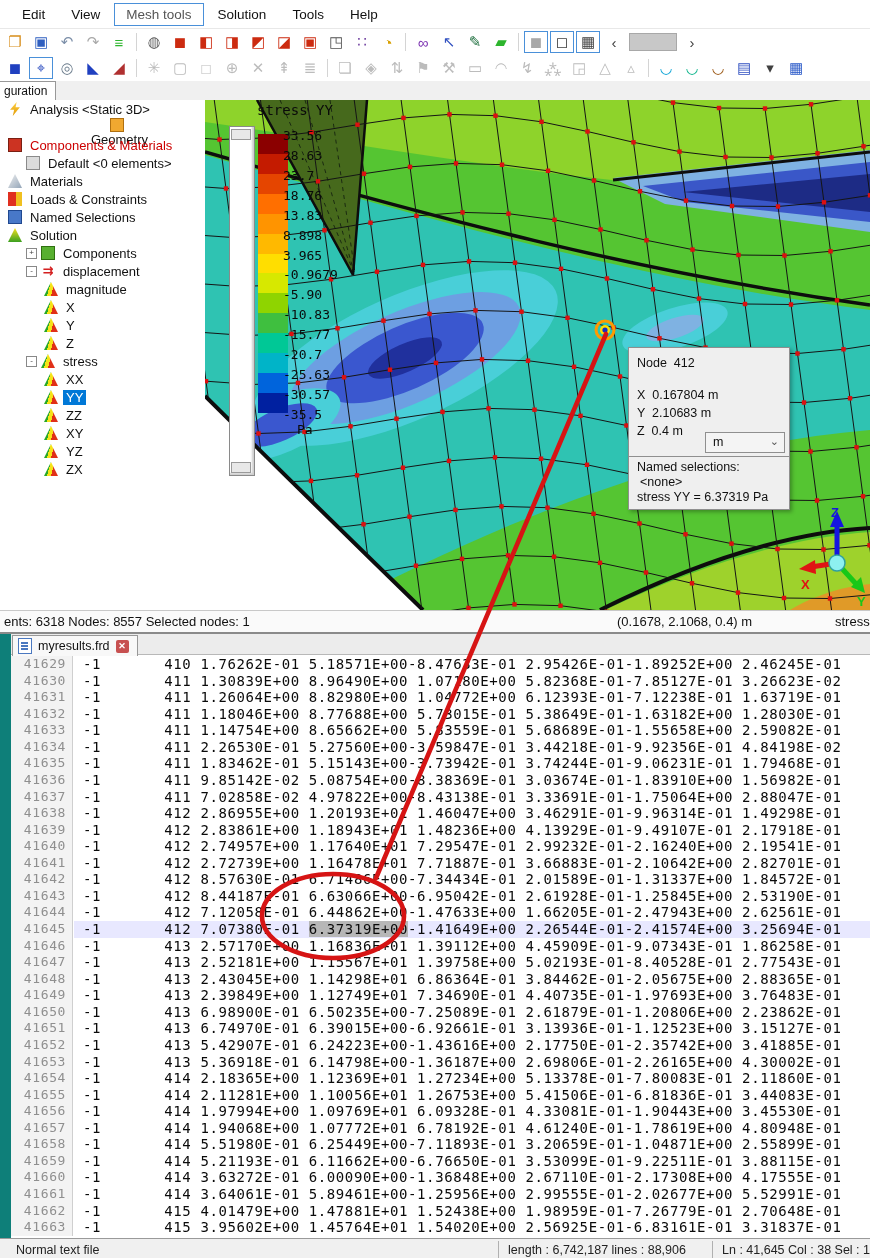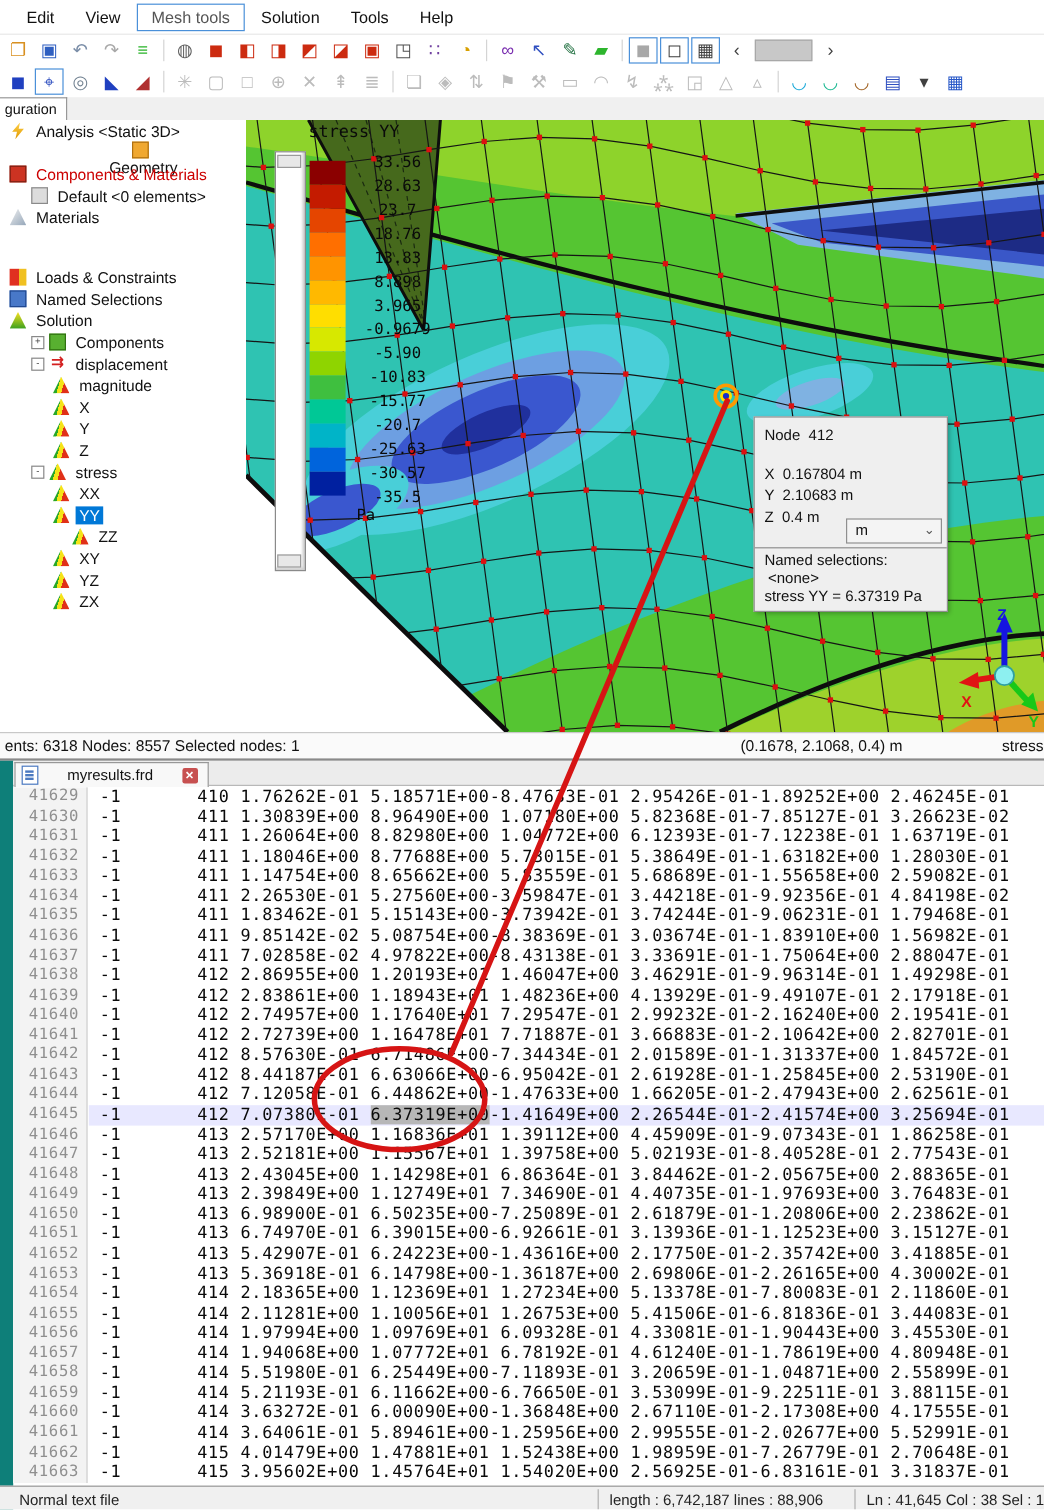--- a/index.html
+++ b/index.html
@@ -48,42 +48,42 @@
   
   .viewport{position:absolute;left:205px;top:100px;width:665px;height:510px;overflow:hidden;}
   
   .legend{position:absolute;left:20px;top:0px;width:145px;height:360px;pointer-events:none;}
   .legtitle{position:absolute;left:32px;top:2px;font:14px "DejaVu Sans Mono",monospace;color:#0a0a0a;}
   .legslider{position:absolute;left:4px;top:26px;width:24px;height:348px;background:#fff;
              border:1px solid #8a8a8a;box-shadow:inset -2px -2px 2px #cfcfcf, inset 2px 2px 2px #ffffff;}
   .legcap{position:absolute;left:1px;width:18px;height:9px;background:#e8e8e8;border:1px solid #9a9a9a;}
   .legbar{position:absolute;left:33px;top:34px;width:30px;}
   .legband{width:30px;height:19.93px;}
-  .leglabels{position:absolute;left:79px;top:26px;text-align:center;}
+  .leglabels{position:absolute;left:58px;top:26px;}
   .leglab{height:19.93px;font:13px/19.93px "DejaVu Sans Mono",monospace;color:#0a0a0a;white-space:nowrap;}
   .legunit{position:absolute;left:72px;top:322px;font:13px "DejaVu Sans Mono",monospace;color:#0a0a0a;}
   
   .ntip{position:absolute;left:423px;top:247px;width:160px;height:161px;background:#efefef;
         border:1px solid #8f8f8f;box-shadow:2px 2px 4px rgba(0,0,0,.3);font-size:12.5px;color:#111;}
   .ntip .l{position:absolute;left:8px;white-space:pre;}
   .ncombo{position:absolute;left:76px;top:84px;width:80px;height:21px;background:#f4f4f4;
           border:1px solid #8f8f8f;box-sizing:border-box;font-size:12.5px;}
   .ncombo .val{position:absolute;left:7px;top:2px;}
   .ncombo .chev{position:absolute;right:5px;top:2px;color:#555;font-size:11px;}
   .ndiv{position:absolute;left:0;top:108px;width:100%;border-top:1px solid #8f8f8f;}
   
   .mstatus{position:absolute;left:0;top:610px;width:870px;height:22px;background:#fafafa;
            border-top:1px solid #c8c8c8;font-size:13px;}
   .mstatus span{position:absolute;top:3px;white-space:nowrap;}
   
   .npp{position:absolute;left:0;top:632px;width:870px;height:626px;background:#fff;border-top:2px solid #8a8a8a;box-sizing:border-box;}
   .tealedge{position:absolute;left:0;top:0;width:11px;height:626px;background:#0e7f79;}
   .npptabs{position:absolute;left:11px;top:0;width:859px;height:21px;background:#ececec;border-bottom:1px solid #b8b8b8;box-sizing:border-box;}
   .npptab{position:absolute;left:1px;top:1px;height:20px;background:#f8f8f8;border:1px solid #989898;
-          border-bottom:none;display:flex;align-items:center;padding:0 8px 0 5px;gap:24px;font-size:12.5px;}
+          border-bottom:none;display:flex;align-items:center;padding:0 8px 0 5px;gap:6px;font-size:12.5px;}
   .docicon{width:12px;height:14px;background:#fff;border:1px solid #4a78c0;position:relative;flex:none;}
   .docicon::before{content:"";position:absolute;left:2px;top:3px;width:7px;height:1.5px;background:#4a78c0;box-shadow:0 3px 0 #4a78c0,0 6px 0 #4a78c0;}
   .tabclose{width:13px;height:13px;background:#c75050;color:#fff;font:bold 9px/13px "Liberation Sans",sans-serif;
             text-align:center;border-radius:2px;flex:none;}
   .editor{position:absolute;left:11px;top:22px;width:859px;height:580px;background:#fff;overflow:hidden;
           font-family:"DejaVu Sans Mono",monospace;font-size:14px;letter-spacing:0.6px;}
   .gutter{position:absolute;left:0;top:0;width:61px;height:100%;background:#f3f3f3;border-right:1px solid #cfcfcf;}
   .lnum{height:16.57px;line-height:16.57px;text-align:right;padding-right:6px;color:#8f8f8f;font-size:13px;}
   .code{position:absolute;left:63px;top:0;width:796px;}
   .cline{height:16.57px;line-height:16.57px;white-space:pre;color:#0a0a0a;}
@@ -196,21 +196,21 @@
         <span class="tlabel" style="color: rgb(204, 0, 0);">Components &amp; Materials</span>
       </div>
       <div class="trow" style="padding-left: 26px;">
         <span class="tico ic-puzzle"></span>
         <span class="tlabel">Default &lt;0 elements&gt;</span>
       </div>
       <div class="trow" style="padding-left: 8px;">
         <span class="tico ic-materials"></span>
         <span class="tlabel">Materials</span>
       </div>
-      <div class="trow" style="padding-left: 8px; margin-top: 32px;">
+      <div class="trow" style="padding-left: 8px;">
         <span class="tico ic-loads"></span>
         <span class="tlabel">Loads &amp; Constraints</span>
       </div>
       <div class="trow" style="padding-left: 8px;">
         <span class="tico ic-named"></span>
         <span class="tlabel">Named Selections</span>
       </div>
       <div class="trow" style="padding-left: 8px;">
         <span class="tico ic-solution"></span>
         <span class="tlabel">Solution</span>
@@ -247,21 +247,21 @@
         <span class="tlabel">stress</span>
       </div>
       <div class="trow" style="padding-left: 44px; align-items: center;">
         <span class="tico ic-contour"></span>
         <span class="tlabel">XX</span>
       </div>
       <div class="trow sel" style="padding-left: 44px;">
         <span class="tico ic-contour"></span>
         <span class="tlabel">YY</span>
       </div>
-      <div class="trow" style="padding-left: 60px;">
+      <div class="trow" style="padding-left: 44px;">
         <span class="tico ic-contour"></span>
         <span class="tlabel">ZZ</span>
       </div>
       <div class="trow" style="padding-left: 44px;">
         <span class="tico ic-contour"></span>
         <span class="tlabel">XY</span>
       </div>
       <div class="trow" style="padding-left: 44px;">
         <span class="tico ic-contour"></span>
         <span class="tlabel">YZ</span>

